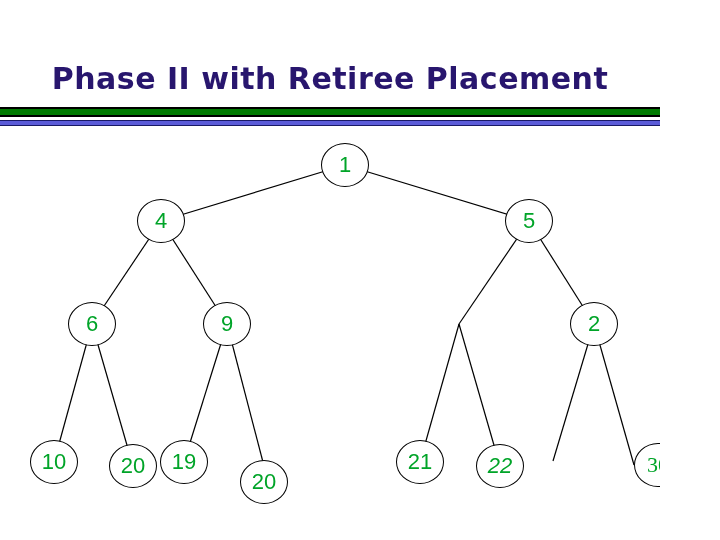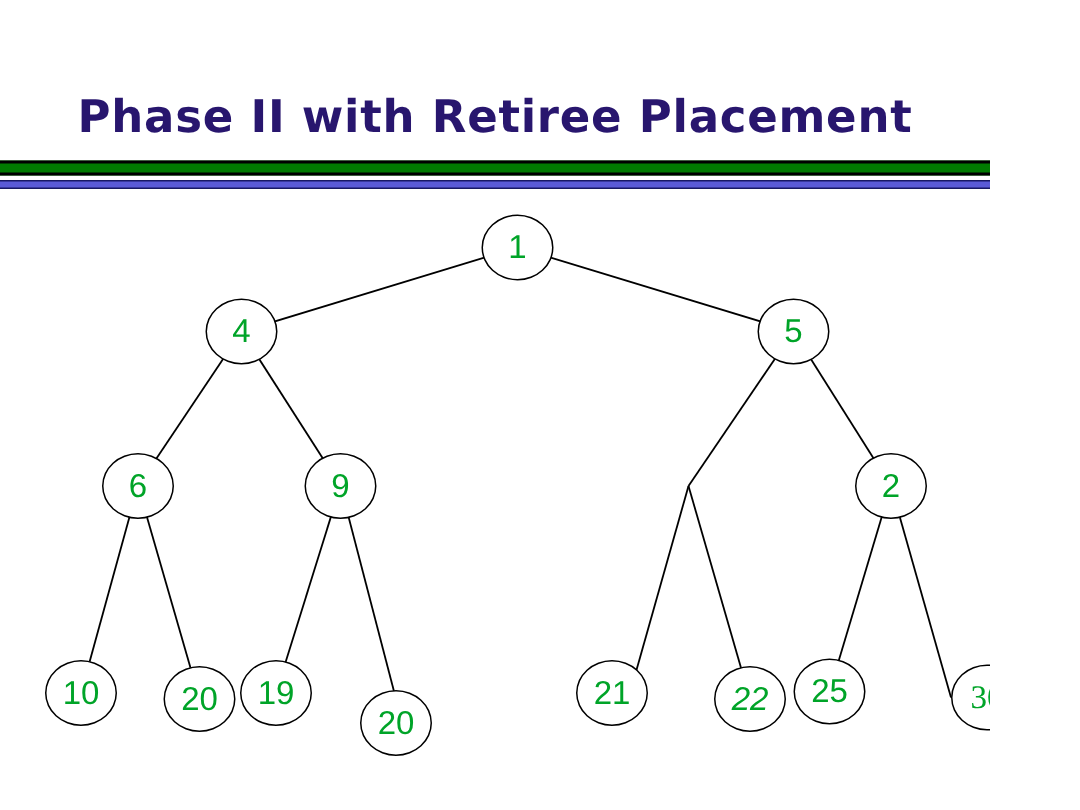--- a/index.html
+++ b/index.html
@@ -99,18 +99,17 @@
   <div class="node" style="left:321px; top:143px;">1</div>
   <div class="node" style="left:137px; top:199px;">4</div>
   <div class="node" style="left:505px; top:199px;">5</div>
   <div class="node" style="left:68px;  top:302px;">6</div>
   <div class="node" style="left:203px; top:302px;">9</div>
   <div class="node" style="left:570px; top:302px;">2</div>
   <div class="node" style="left:30px;  top:440px;">10</div>
   <div class="node" style="left:109px; top:444px;">20</div>
   <div class="node" style="left:160px; top:440px;text-align:center;">19</div>
   <div class="node" style="left:240px; top:460px;">20</div>
-  <div class="node" style="left:384px; top:440px;">21</div>
+  <div class="node" style="left:396px; top:440px;">21</div>
   <div class="node" style="left:476px; top:444px;font-style:italic;">22</div>
-  <div class="node" style="left:529px; top:439px;">25</div>
   <div class="node" style="left:634px; top:443px;font-family:Liberation Serif, serif;">30</div>
 
 </div>
 
 </body></html>

